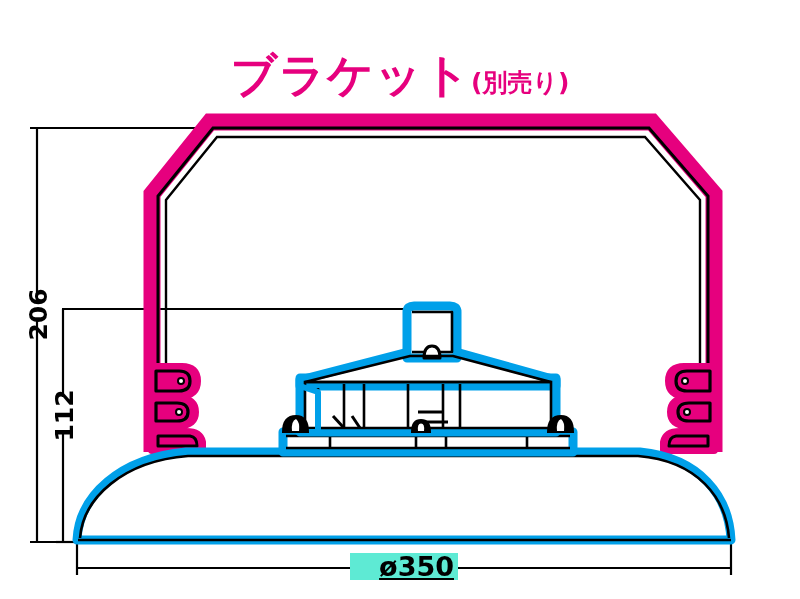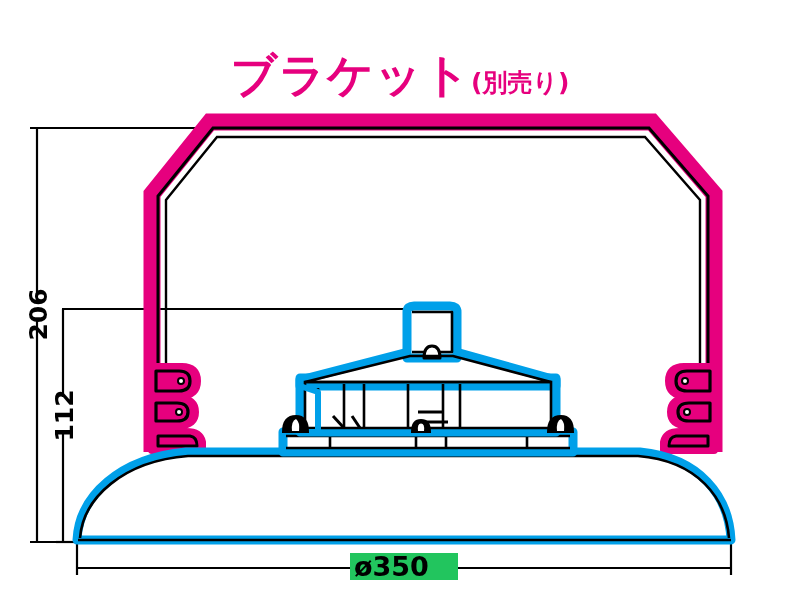--- a/index.html
+++ b/index.html
@@ -76,24 +76,25 @@
     left: 34px;
     top: 403px;
     width: 60px;
     text-align: center;
     font-size: 25px;
   }
   #dim-350-label {
     left: 350px;
     top: 553px;
     width: 100px;
-    text-align: left;
+    text-align: right;
     font-size: 27px;
-    background: #22c55e;
+    background: #5eead4;
     padding: 0 4px;
+    text-decoration: underline;
   }
 </style>
 </head>
 <body>
 
 <div id="drawing-root">
 
   <svg id="drawing-svg" viewBox="0 0 800 599">
 
     <g stroke="#000000" fill="none" stroke-width="2.2">

